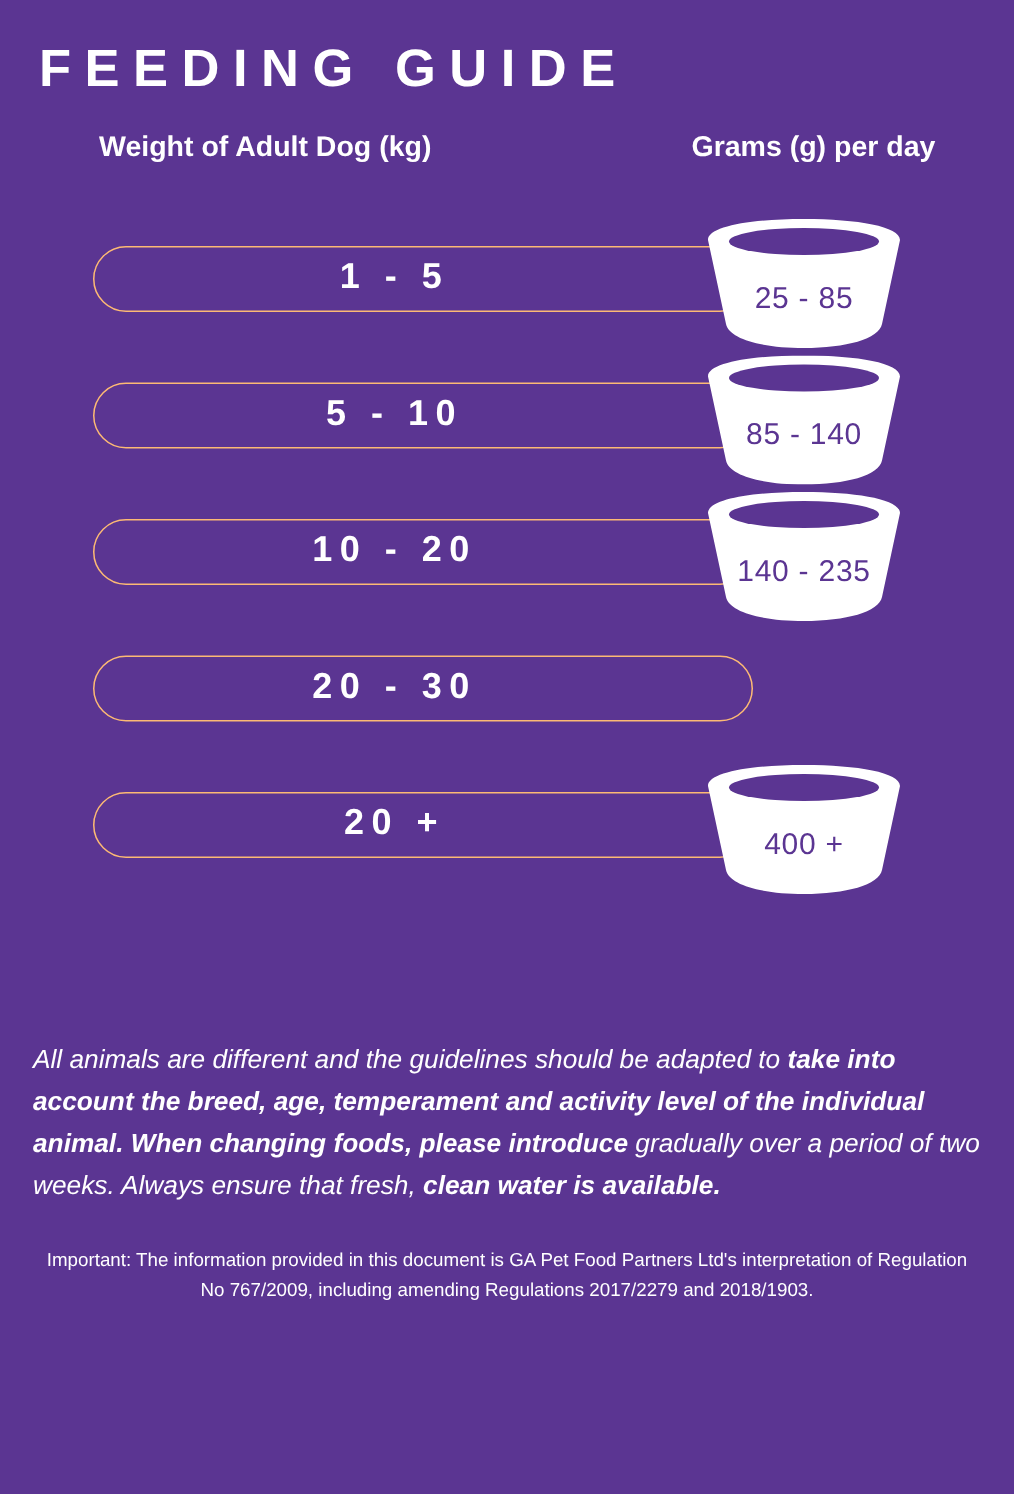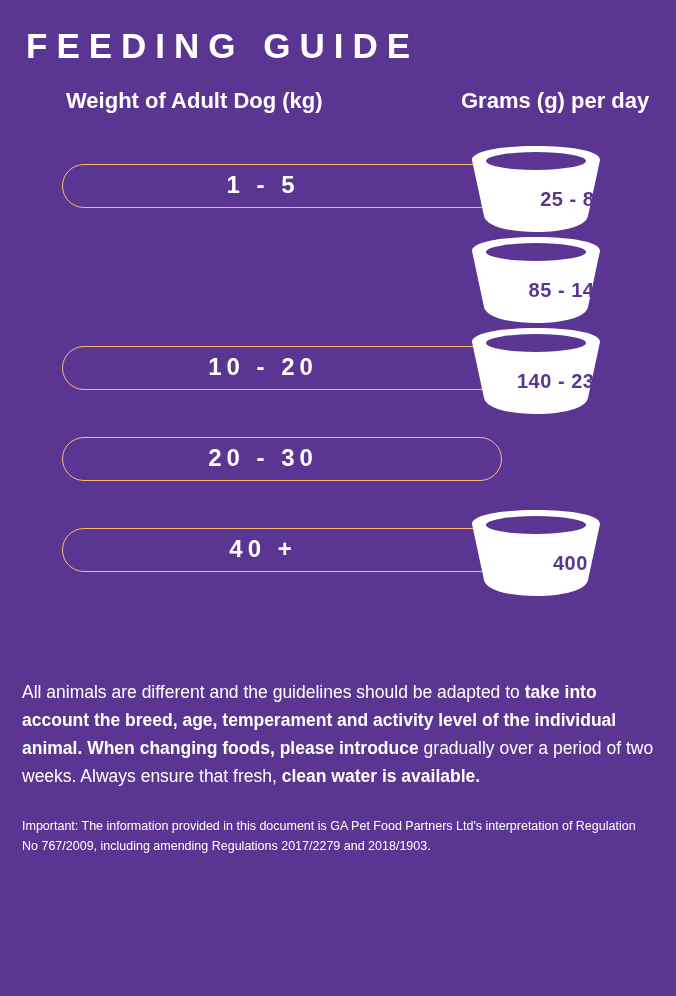--- a/index.html
+++ b/index.html
@@ -32,21 +32,21 @@
   }
 
   
   .col-heads {
     position: relative;
     height: 40px;
     margin-top: 22px;
   }
   .col-head {
     position: absolute;
-    font-size: 22px;
+    font-size: 19px;
     font-weight: bold;
     color: #ffffff;
     white-space: nowrap;
   }
   .col-head.left  { left: 66px;  top: 0; }
   .col-head.right { left: 437px; top: 0; margin-left: 24px; }
 
   
   .rows {
     position: relative;
@@ -91,43 +91,45 @@
     top: 0;
     width: 140px;
     height: 86px;
   }
   .bowl svg { display: block; }
   .bowl-label {
     position: absolute;
     left: 0;
     top: 42px;
     width: 140px;
-    text-align: right;
+    text-align: center;
     font-size: 20px;
-    font-weight: bold;
+    font-weight: normal;
     color: #5b3592;
     letter-spacing: 0.5px;
     white-space: nowrap;
   }
 
   
   .body-text {
-    margin: 2px 22px 0 22px;
+    margin: 16px 22px 0 22px;
     font-size: 17.5px;
     line-height: 28px;
     color: #ffffff;
+    font-style: italic;
   }
   .body-text b { font-weight: bold; }
 
   
   .footnote {
     margin: 26px 22px 0 22px;
     font-size: 12.5px;
     line-height: 20px;
     color: #ffffff;
+    text-align: center;
   }
 </style>
 </head>
 <body>
 
 <div class="page">
 
   <div class="title">FEEDING GUIDE</div>
 
   <div class="col-heads">
@@ -144,20 +146,23 @@
       <div class="bowl">
         <svg width="140" height="86" viewBox="0 0 140 86" xmlns="http://www.w3.org/2000/svg">
           <path d="M6 14 C6 5 34 0 70 0 C106 0 134 5 134 14 L122 70 C120 80 98 86 70 86 C42 86 20 80 18 70 Z" fill="#ffffff"></path>
           <ellipse cx="70" cy="15" rx="50" ry="9" fill="#5b3592"></ellipse>
         </svg>
         <div class="bowl-label">25 - 85</div>
       </div>
     </div>
 
     <div class="row">
+      <div class="pill">
+        <div class="pill-label">5  -  10</div>
+      </div>
       <div class="bowl">
         <svg width="140" height="86" viewBox="0 0 140 86" xmlns="http://www.w3.org/2000/svg">
           <path d="M6 14 C6 5 34 0 70 0 C106 0 134 5 134 14 L122 70 C120 80 98 86 70 86 C42 86 20 80 18 70 Z" fill="#ffffff"></path>
           <ellipse cx="70" cy="15" rx="50" ry="9" fill="#5b3592"></ellipse>
         </svg>
         <div class="bowl-label">85 - 140</div>
       </div>
     </div>
 
     <div class="row">
@@ -175,21 +180,21 @@
 
     <div class="row">
       <div class="pill">
         <div class="pill-label">20  -  30</div>
       </div>
     </div>
 
 
     <div class="row">
       <div class="pill">
-        <div class="pill-label">40 +</div>
+        <div class="pill-label">20 +</div>
       </div>
       <div class="bowl">
         <svg width="140" height="86" viewBox="0 0 140 86" xmlns="http://www.w3.org/2000/svg">
           <path d="M6 14 C6 5 34 0 70 0 C106 0 134 5 134 14 L122 70 C120 80 98 86 70 86 C42 86 20 80 18 70 Z" fill="#ffffff"></path>
           <ellipse cx="70" cy="15" rx="50" ry="9" fill="#5b3592"></ellipse>
         </svg>
         <div class="bowl-label">400 +</div>
       </div>
     </div>
 

